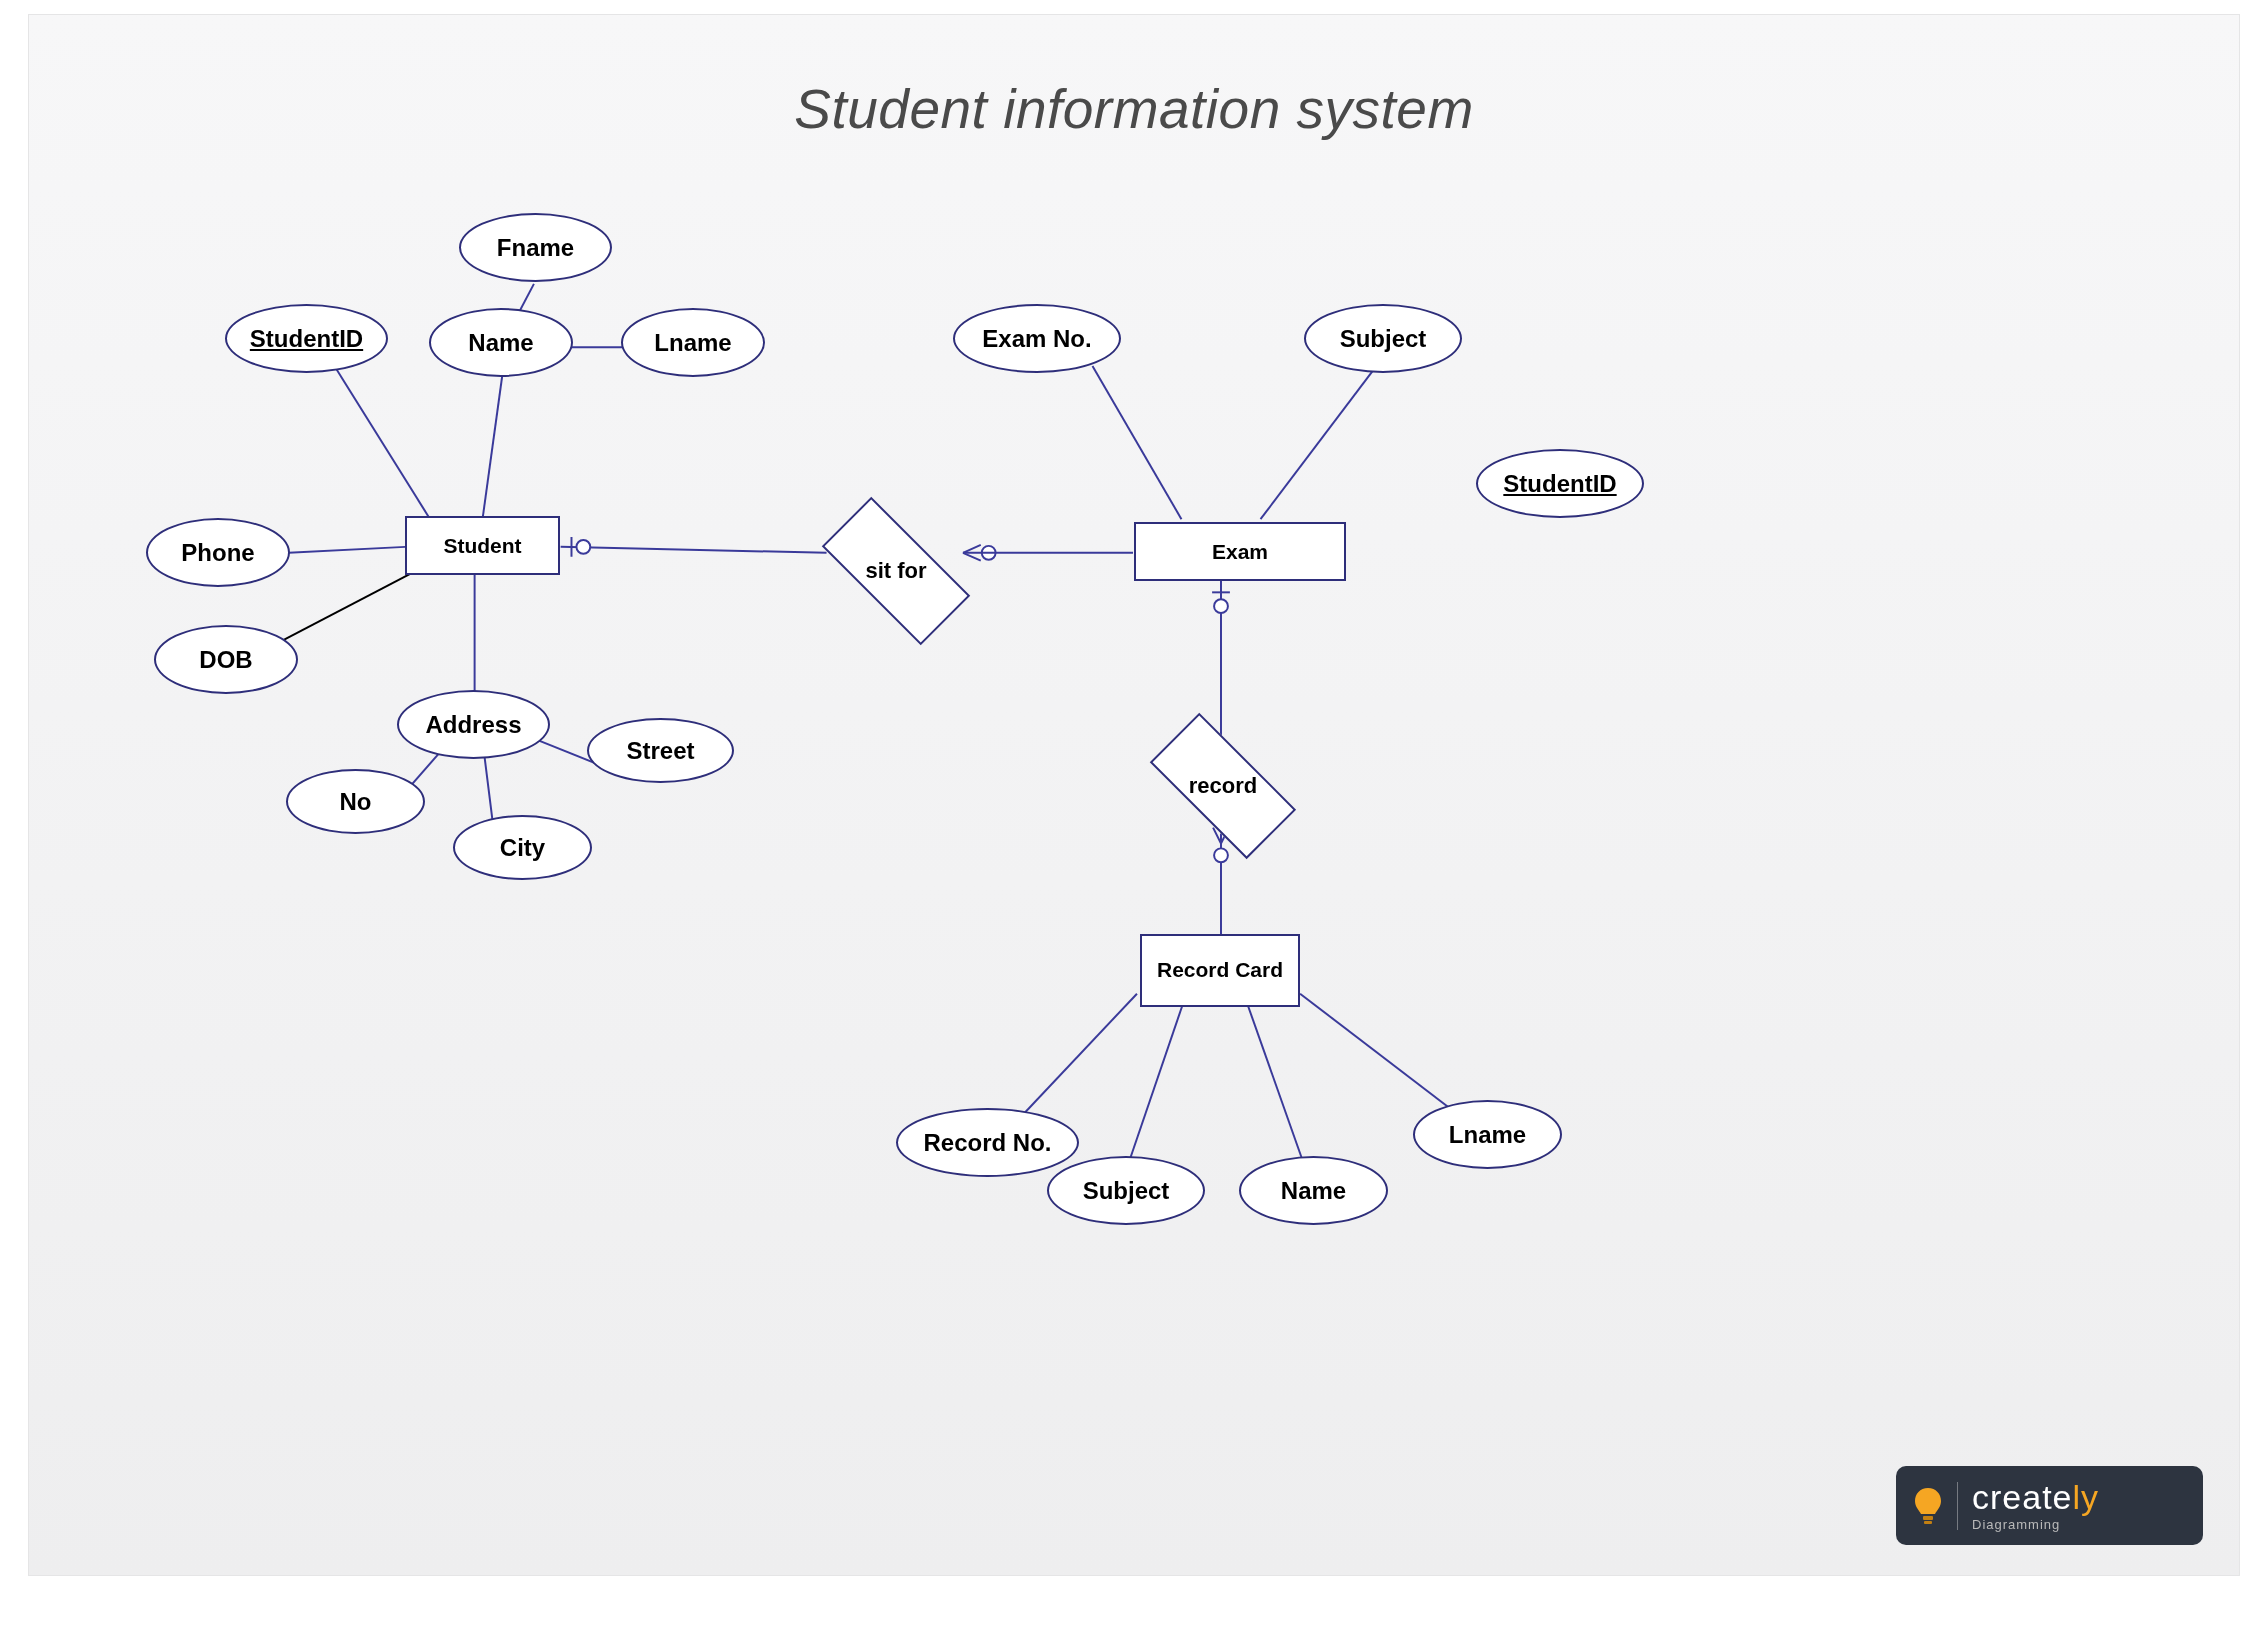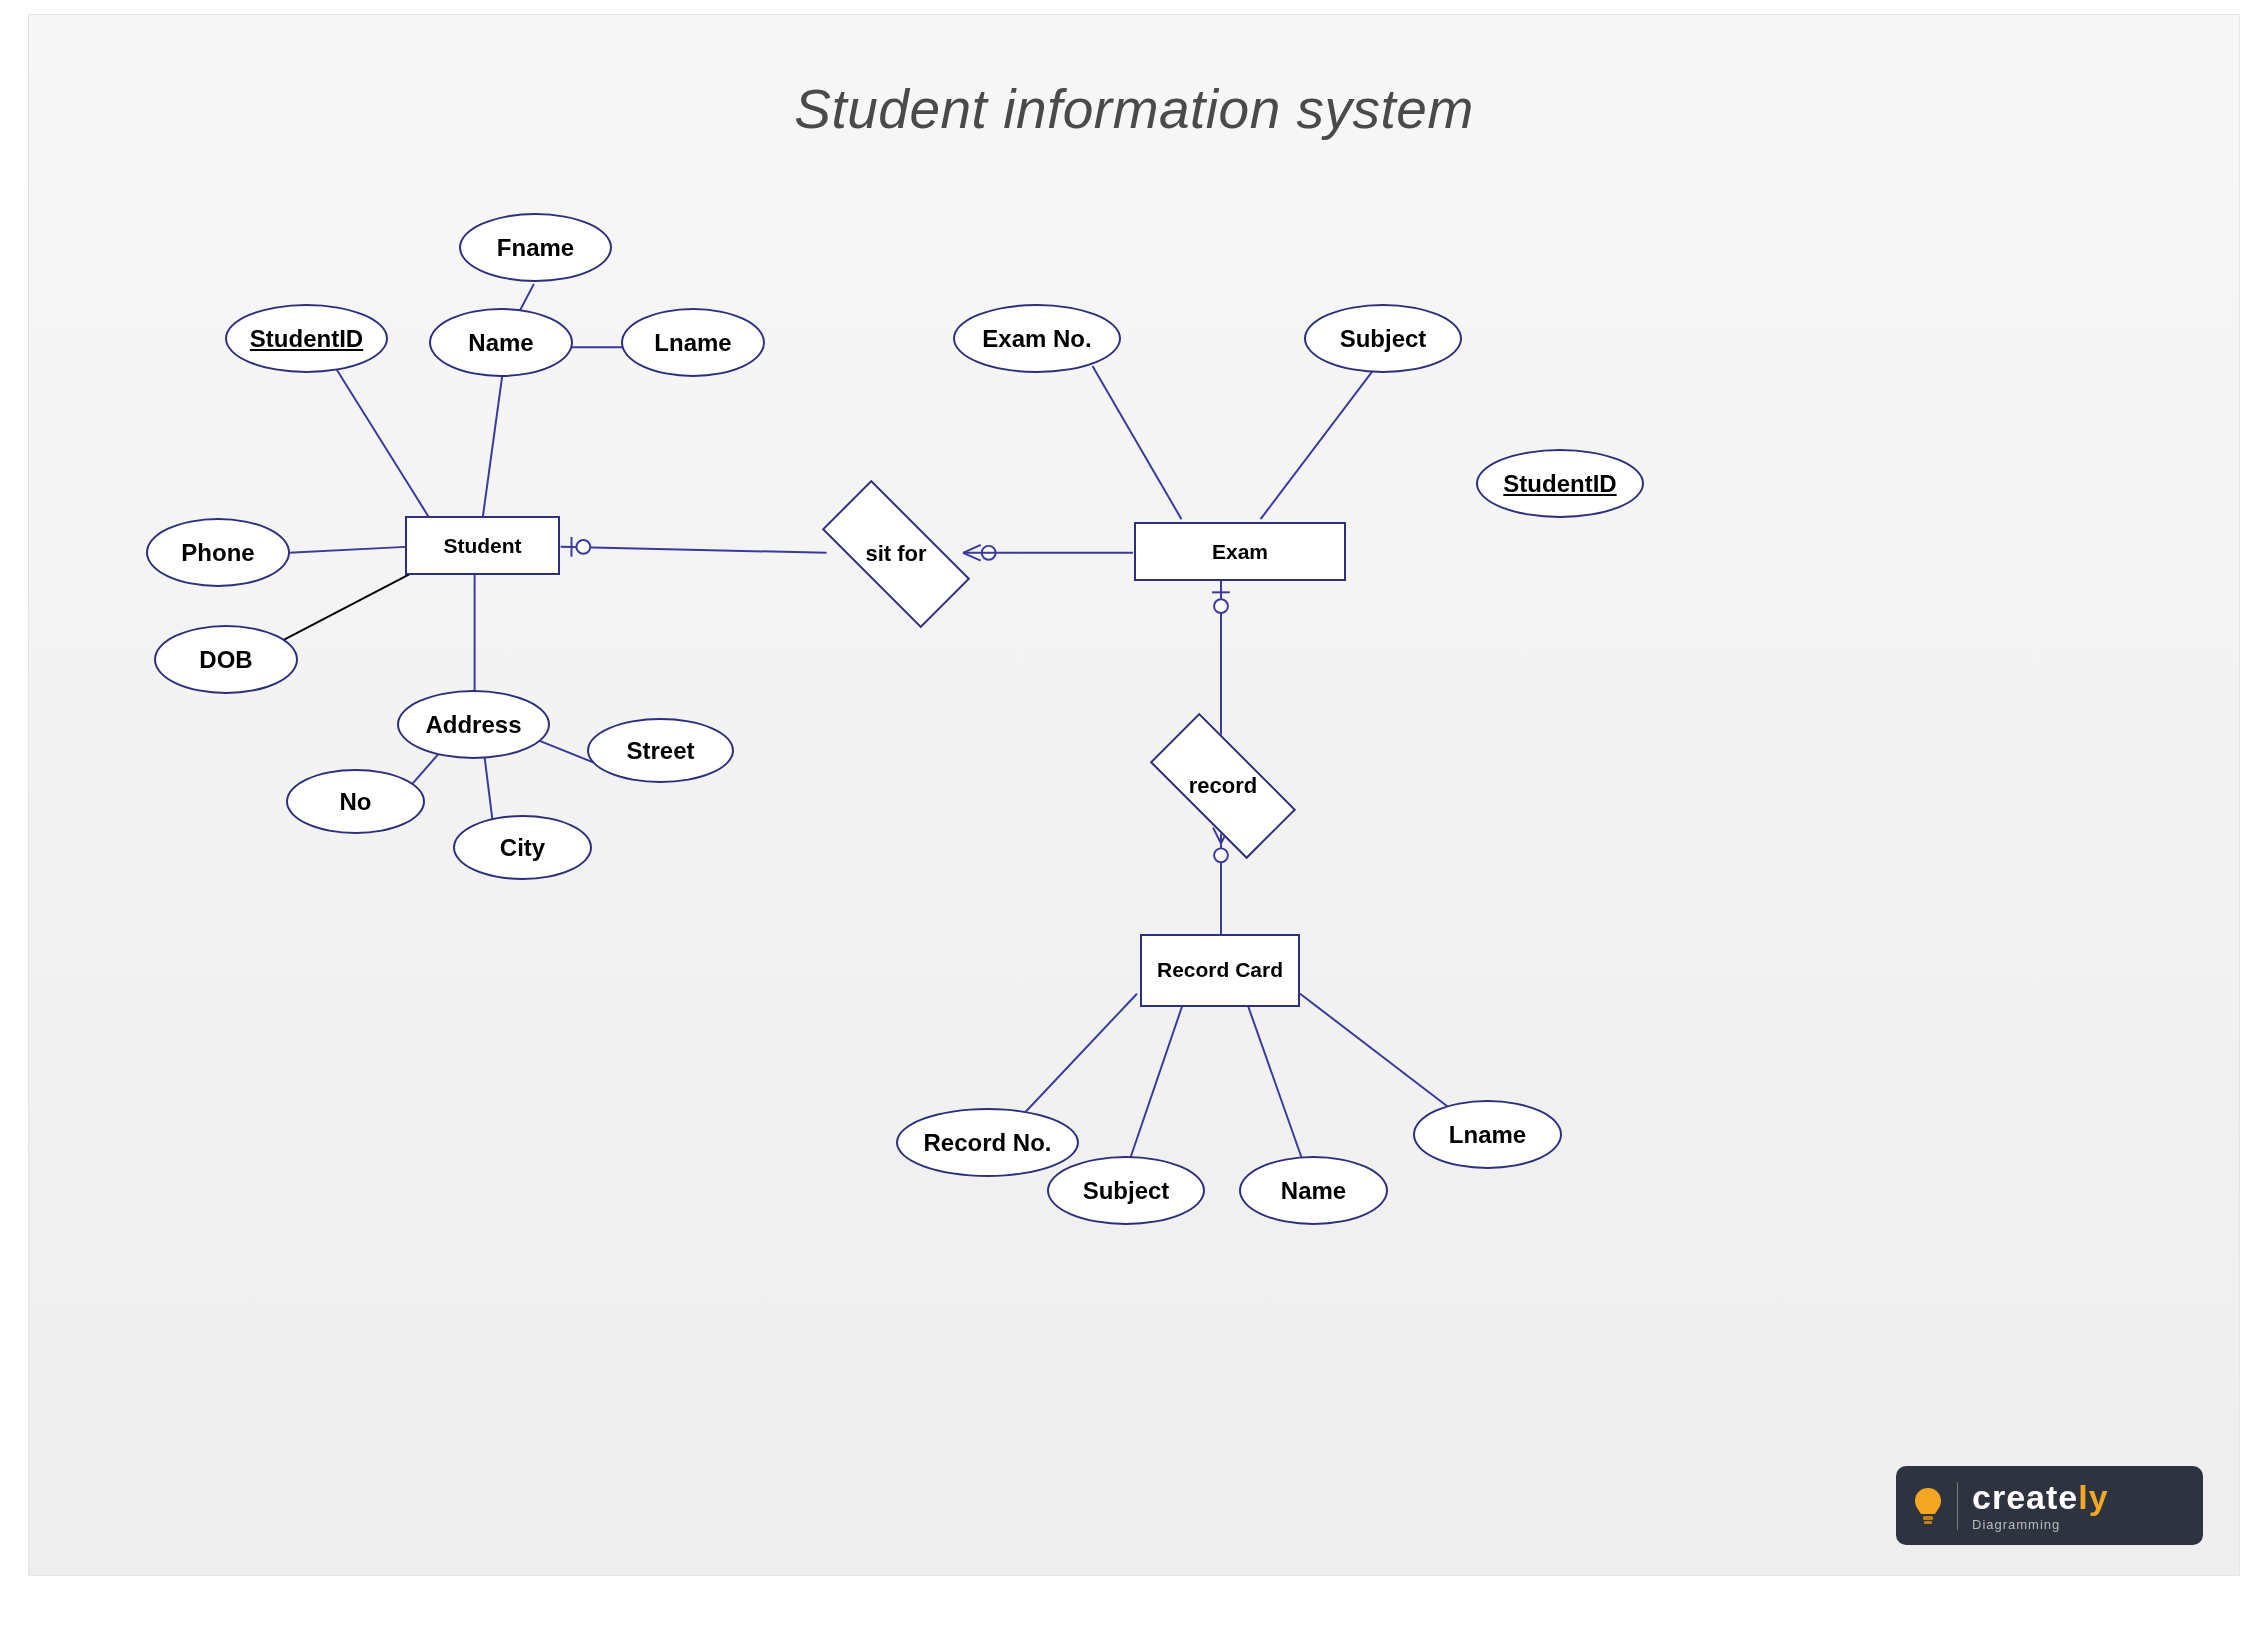--- a/index.html
+++ b/index.html
@@ -90,21 +90,21 @@
       align-items: center;
       padding: 0 14px;
     }
     .logo-bulb {
       width: 48px; height: 48px;
       display: flex; align-items: center; justify-content: center;
       border-right: 1px solid rgba(255,255,255,0.35);
       padding-right: 12px; margin-right: 14px;
     }
     .logo-text-wrap { display: flex; flex-direction: column; line-height: 1; }
-    .logo-text { font-size: 34px; font-weight: 700; letter-spacing: 1px; }
+    .logo-text { font-size: 34px; font-weight: 400; letter-spacing: 1px; }
     .logo-text .w { color: #fff; }
     .logo-text .o { color: #f5a623; }
     .logo-sub { font-size: 13px; color: #b9b9b9; letter-spacing: 1px; margin-top: 4px; }
   </style>
 </head>
 <body>
 
 <div class="canvas">
   <div class="title">Student information system</div>
 
@@ -152,21 +152,21 @@
     </g>
     <g stroke="#000" stroke-width="2">
       <line x1="238" y1="642" x2="395" y2="560"></line>
     </g>
   </svg>
 
   <div class="node entity" style="left:376px; top:501px; width:155px; height:59px;">Student</div>
   <div class="node entity" style="left:1105px; top:507px; width:212px; height:59px;">Exam</div>
   <div class="node entity" style="left:1111px; top:919px; width:160px; height:73px; line-height:1.15;">Record Card</div>
 
-  <div class="rel-wrap" style="left:768px; top:489px; width:198px; height:99px;">
+  <div class="rel-wrap" style="left:768px; top:506px; width:198px; height:99px;">
     <div class="rel-shape"></div>
     <div class="rel-label">sit for</div>
   </div>
   <div class="rel-wrap" style="left:1097px; top:721px; width:194px; height:99px;">
     <div class="rel-shape"></div>
     <div class="rel-label">record</div>
   </div>
 
   <div class="node attr underline" style="left:196px; top:289px; width:163px; height:69px;">StudentID</div>
   <div class="node attr" style="left:430px; top:198px; width:153px; height:69px;">Fname</div>

